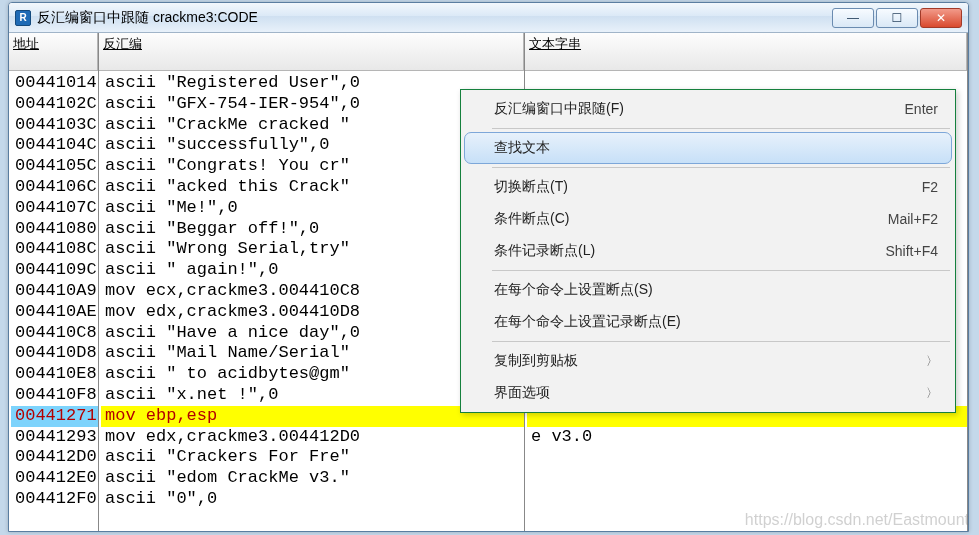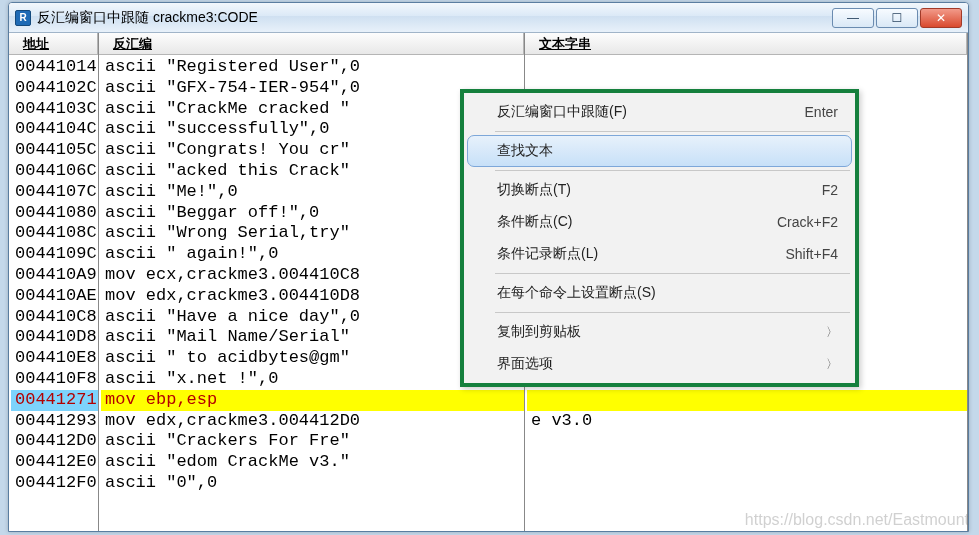--- a/index.html
+++ b/index.html
@@ -56,29 +56,28 @@
     background: linear-gradient(to bottom,#f29a8a,#d9492e);
     border-color: #a23a28;
     color: #fff;
   }
   .content {
     display: flex;
     height: calc(100% - 30px);
     position: relative;
   }
   .col-header {
-    height: 22px;
+    height: 38px;
     background: linear-gradient(to bottom,#fdfdfd,#e8e8e8);
     border-bottom: 1px solid #b5b5b5;
     border-right: 1px solid #b5b5b5;
-    padding: 2px 14px;
+    padding: 2px 4px;
     font-size: 13px;
     color: #000;
     text-decoration: underline;
-    font-weight: bold;
   }
   .col {
     display: flex; flex-direction: column;
     border-right: 1px solid #888;
     height: 100%;
   }
   .col.addr { width: 90px; }
   .col.disasm { width: 426px; }
   .col.text { flex: 1; }
   .rows {
@@ -91,23 +90,23 @@
     overflow: hidden;
   }
   .row { height: 20.8px; padding: 0 4px; }
   .row.sel { background: #ffff00; color: #b30000; }
   .row.addr-sel { background: #7dd3fc; color: #b30000; }
   
   .ctxmenu {
     position: absolute;
     left: 460px;
     top: 89px;
-    width: 399px;
+    width: 496px;
     background: #f2f2f2;
-    border: 4px solid #15803d;
+    border: 1px solid #15803d;
     box-shadow: 2px 2px 6px rgba(0,0,0,0.2);
     font-size: 14px;
     padding: 3px;
     z-index: 10;
   }
   .ctxitem {
     display: flex;
     align-items: center;
     padding: 7px 14px 7px 30px;
     color: #222;
@@ -182,30 +181,33 @@
     <div class="ctxitem hovered">
       <span>查找文本</span>
     </div>
     <div class="ctxsep"></div>
     <div class="ctxitem">
       <span>切换断点(T)</span>
       <span class="shortcut">F2</span>
     </div>
     <div class="ctxitem">
       <span>条件断点(C)</span>
-      <span class="shortcut">Crack+F2</span>
+      <span class="shortcut">Mail+F2</span>
     </div>
     <div class="ctxitem">
       <span>条件记录断点(L)</span>
       <span class="shortcut">Shift+F4</span>
     </div>
     <div class="ctxsep"></div>
     <div class="ctxitem">
       <span>在每个命令上设置断点(S)</span>
     </div>
+    <div class="ctxitem">
+      <span>在每个命令上设置记录断点(E)</span>
+    </div>
     <div class="ctxsep"></div>
     <div class="ctxitem">
       <span>复制到剪贴板</span>
       <span class="submenu-arrow">〉</span>
     </div>
     <div class="ctxitem">
       <span>界面选项</span>
       <span class="submenu-arrow">〉</span>
     </div>
   </div>

